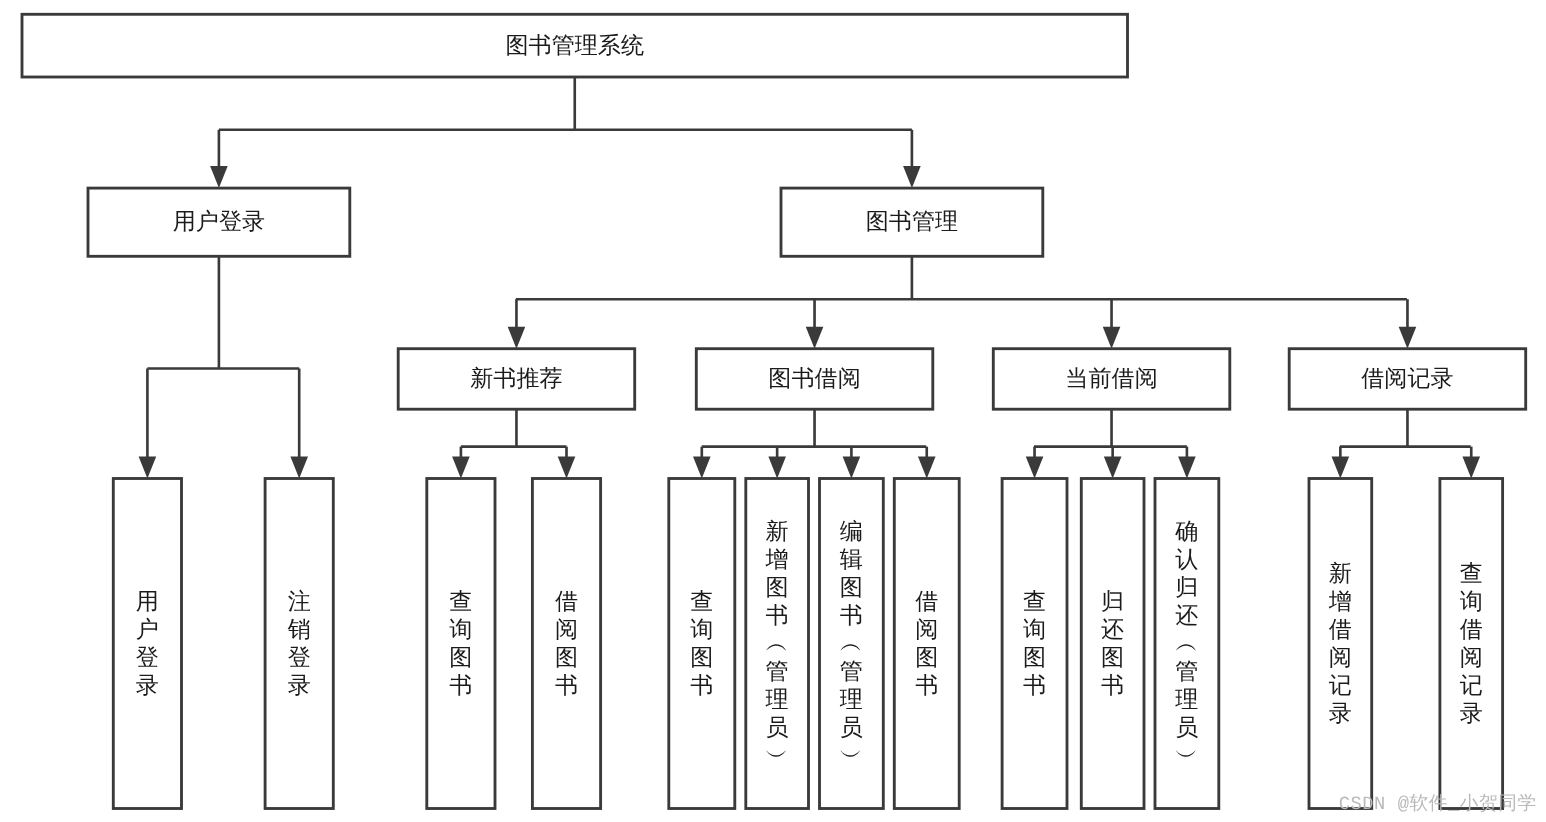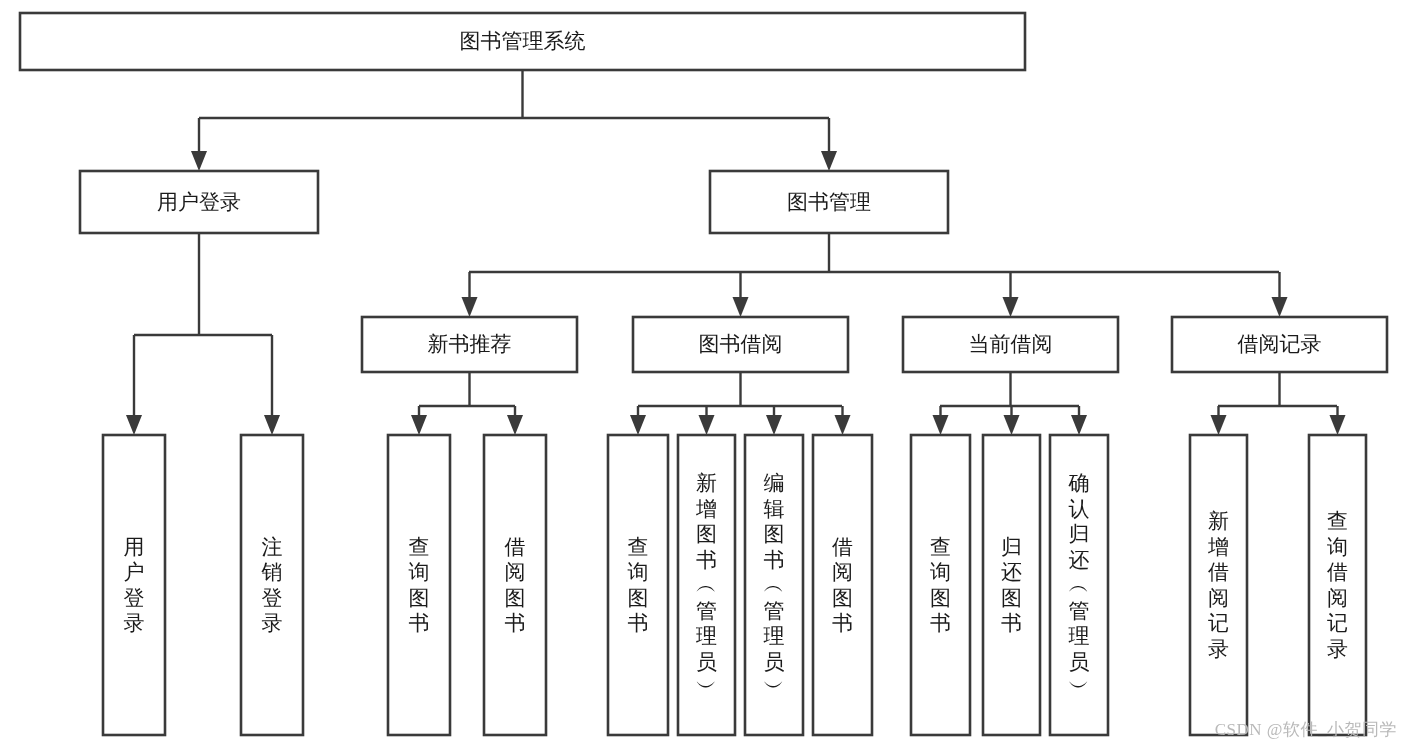--- a/index.html
+++ b/index.html
@@ -44,21 +44,21 @@
   .node-label-v {
     font-family: "Liberation Sans", "DejaVu Sans", sans-serif;
     font-size: 21px;
     fill: #1b1b1b;
     text-anchor: middle;
   }
   .watermark {
     position: absolute;
     right: 8px;
     bottom: 6px;
-    font-family: Liberation Serif, serif;
+    font-family: Liberation Mono, monospace;
     font-size: 17px;
     color: #b9b9b9;
     letter-spacing: 0.5px;
     white-space: nowrap;
     user-select: none;
   }
 </style>
 </head>
 <body>
 

